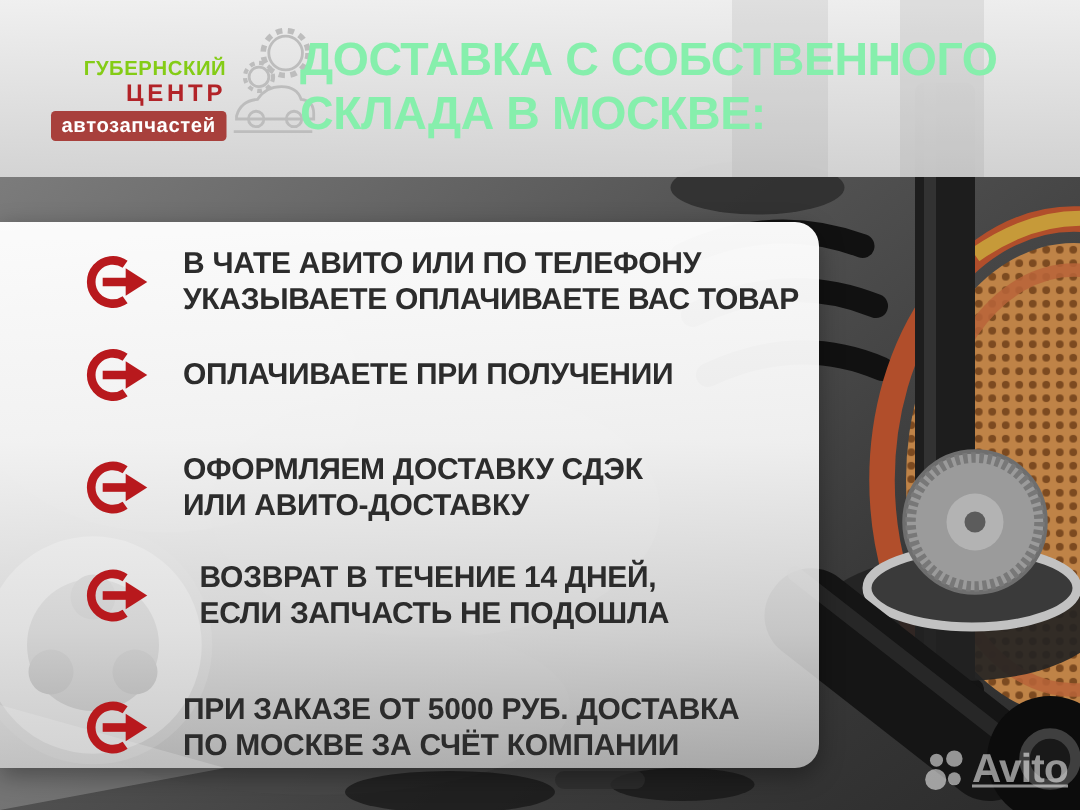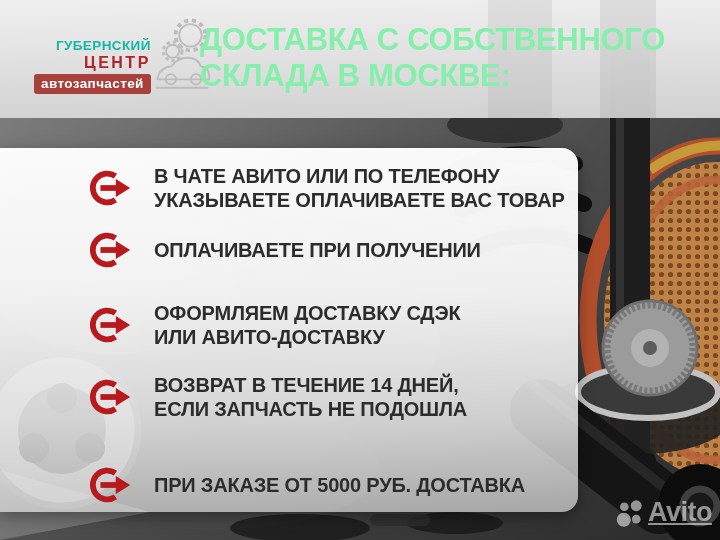--- a/index.html
+++ b/index.html
@@ -6,46 +6,45 @@
   .stage{
     position:relative;width:720px;height:540px;overflow:hidden;
     font-family:"Liberation Sans",sans-serif;background:#474747;
   }
   .bg{position:absolute;inset:0;z-index:0;}
   
   .brand{
     position:absolute;left:34px;top:16px;z-index:3;display:flex;align-items:flex-start;
   }
   .brand-text{display:flex;flex-direction:column;align-items:flex-end;margin-top:22px;}
-  .brand-l1{font-size:13.5px;font-weight:bold;color:#14b8a6;letter-spacing:.4px;line-height:15px;text-align:center;}
+  .brand-l1{font-size:13.5px;font-weight:bold;color:#84cc16;letter-spacing:.4px;line-height:15px;text-align:center;}
   .brand-l2{font-size:16px;font-weight:bold;color:#b22328;letter-spacing:2.5px;line-height:17px;margin-top:1px;}
   .brand-band{
     margin-top:3px;background:#a8403c;color:#ffffff;font-size:13.5px;font-weight:bold;
     padding:2px 7px 3px;border-radius:3px;letter-spacing:.4px;
   }
   .brand-art{margin-left:2px;}
   .headline{
     position:absolute;left:200px;top:22px;z-index:3;
     color:#86efac;font-weight:bold;font-size:31px;line-height:36px;letter-spacing:-.3px;
   }
   .headline span{display:block;}
   
   .panel{
     position:absolute;left:0;top:148px;width:546px;height:364px;z-index:2;
     border-radius:0 16px 16px 0;
     background:linear-gradient(180deg,rgba(255,255,255,.97) 0%,rgba(253,253,253,.92) 40%,rgba(248,248,248,.78) 75%,rgba(244,244,244,.60) 100%);
     box-shadow:0 5px 16px rgba(0,0,0,.35);
-    padding-left:32px;
   }
   .row{display:flex;align-items:center;height:56px;margin-left:56px;}
   .row .bicon{flex:0 0 46px;height:46px;margin-right:20px;}
   .row-1{margin-top:12px;}
   .row-2{margin-top:19px;}
   .row-3{margin-top:6px;}
-  .row-4{margin-top:16px;}
+  .row-4{margin-top:16px;gap:11px;}
   .row-5{margin-top:32px;}
   .btext{font-size:20px;line-height:24px;font-weight:bold;color:#2c2c2c;letter-spacing:-.2px;}
   .btext span{display:block;}
   
   .watermark{
     position:absolute;right:8px;bottom:11px;z-index:4;display:flex;align-items:center;
     color:rgba(255,255,255,.55);font-weight:bold;font-size:27px;letter-spacing:-.5px;text-decoration:underline;
   }
   .watermark svg{margin-right:3px;margin-top:2px;}
 </style>
@@ -210,20 +209,21 @@
     <div class="row row-5">
       <span class="bicon">
         <svg width="46" height="46" viewBox="0 0 48 48" aria-hidden="true">
           <path d="M28.6 36.3 A15 15 0 1 1 28.6 11.7" fill="none" stroke="#b8191d" stroke-width="6"></path>
           <line x1="13" y1="24" x2="31" y2="24" stroke="#b8191d" stroke-width="6"></line>
           <polygon points="29,14.5 44,24 29,33.5" fill="#b8191d"></polygon>
         </svg>
       </span>
       <div class="btext">
         <span>ПРИ ЗАКАЗЕ ОТ 5000 РУБ. ДОСТАВКА</span>
+        <span>ПО МОСКВЕ ЗА СЧЁТ КОМПАНИИ</span>
       </div>
     </div>
 
   </div>
 
   <div class="watermark">
     <svg width="31" height="31" viewBox="0 0 30 30" aria-hidden="true">
       <g fill="rgba(255,255,255,0.55)">
         <circle cx="10" cy="8.5" r="4.2"></circle>
         <circle cx="21.5" cy="7.5" r="5.3"></circle>

